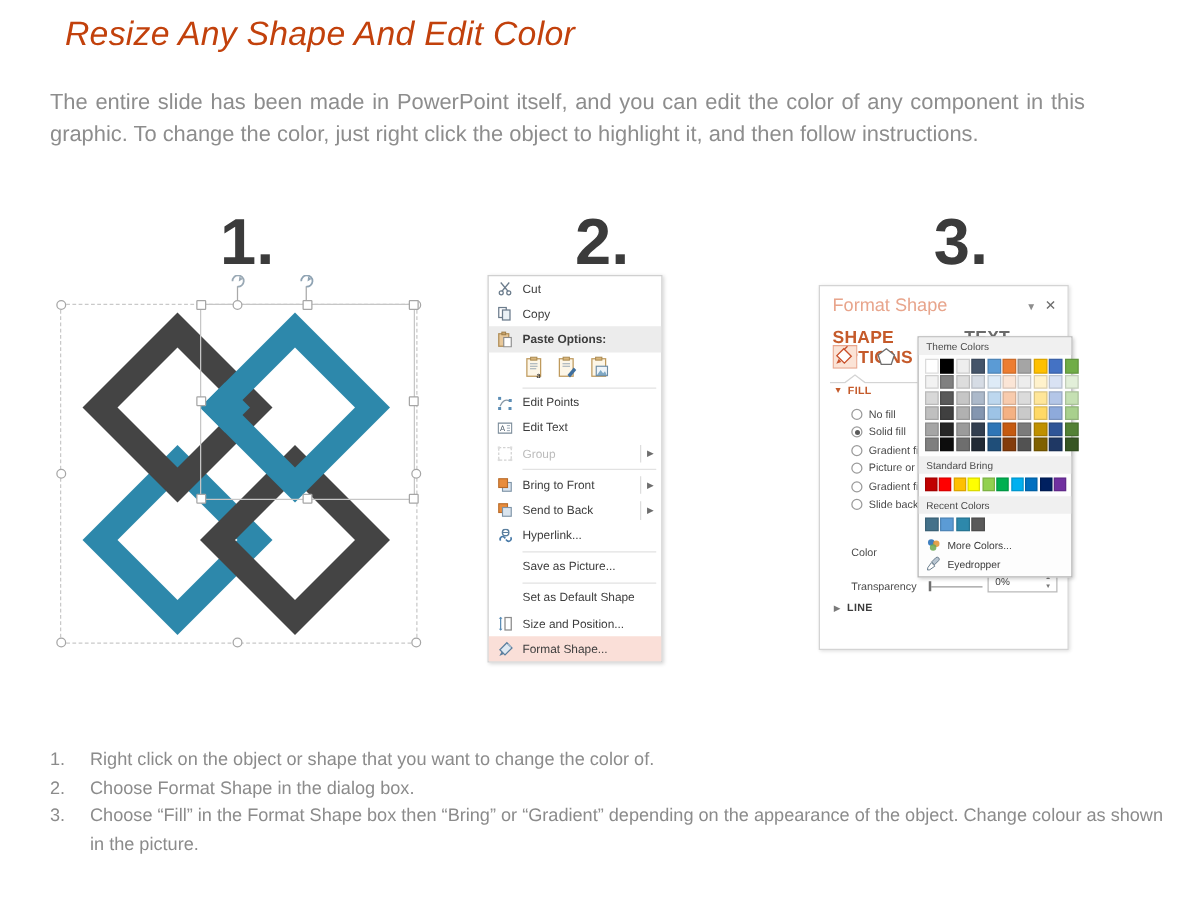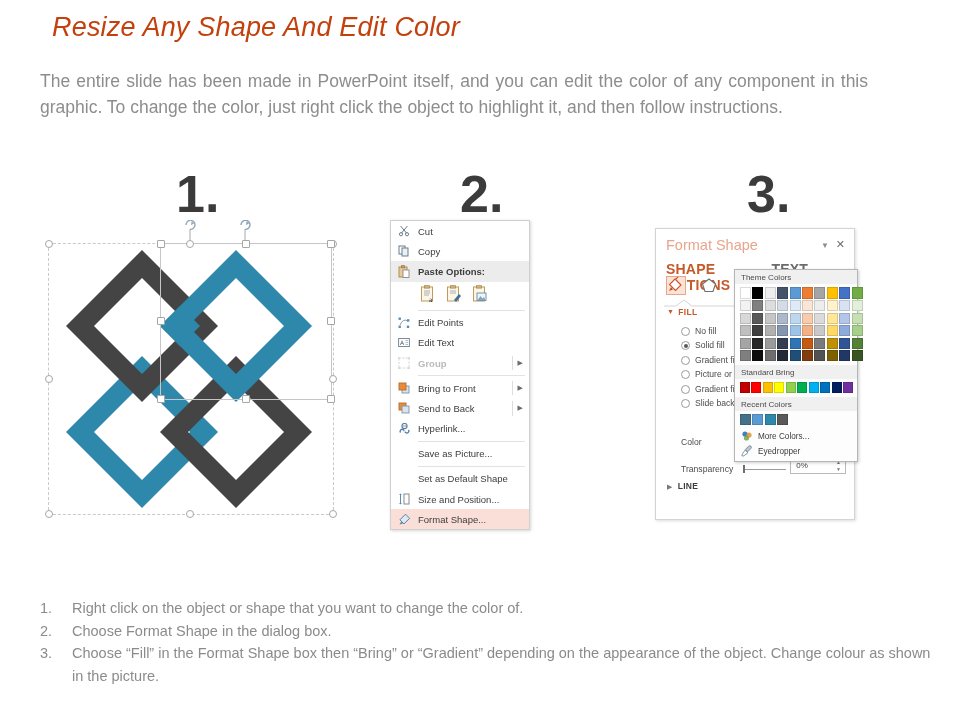--- a/index.html
+++ b/index.html
@@ -54,21 +54,21 @@
     background:#ffffff;border:1px solid #d0d0d0;
     box-shadow:1px 1px 3px rgba(0,0,0,.17);
     font-size:9.5px;color:#3c3c3c;
   }
   .mi{
     position:relative;display:flex;align-items:center;height:20.2px;
     padding-left:27px;white-space:nowrap;
   }
   .mi.hl{background:#ececec;font-weight:bold;}
   .mi.sel{background:#fadfd8;}
-  .mi.dis{color:#bbbbbb;font-weight:bold;}
+  .mi.dis{color:#bbbbbb;}
   .mi .ico{
     position:absolute;left:6px;top:50%;transform:translateY(-50%);
     width:14px;height:14px;display:flex;align-items:center;justify-content:center;
   }
   .mi .arw{
     position:absolute;right:6px;top:50%;transform:translateY(-50%);
     font-size:7px;color:#6d6d6d;
   }
   .mi .sep-v{
     position:absolute;right:16px;top:3px;bottom:3px;width:1px;background:#dddddd;

